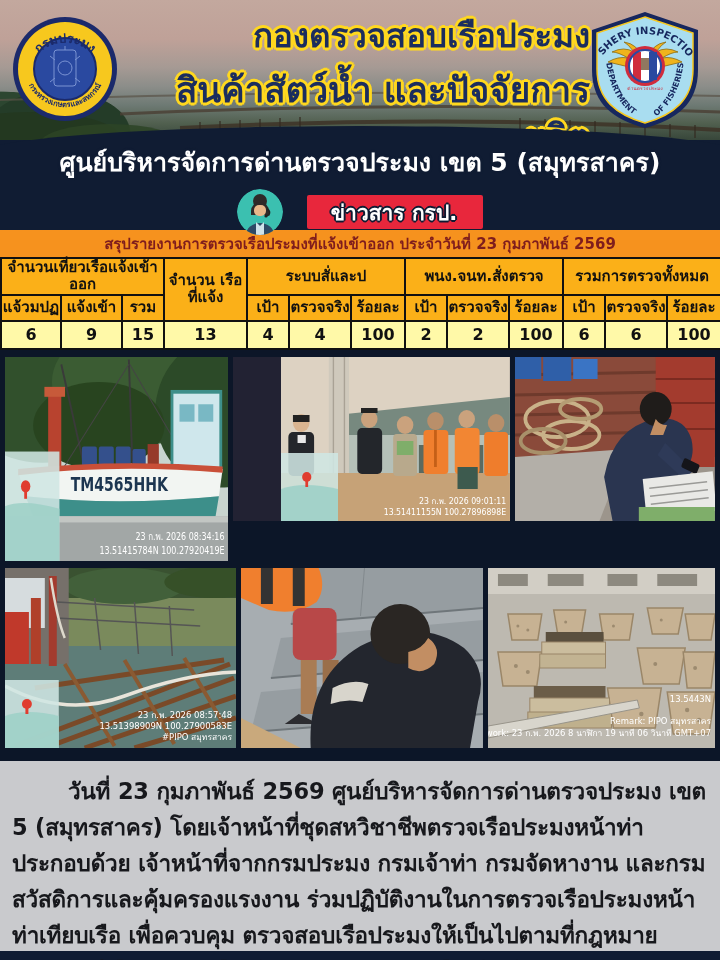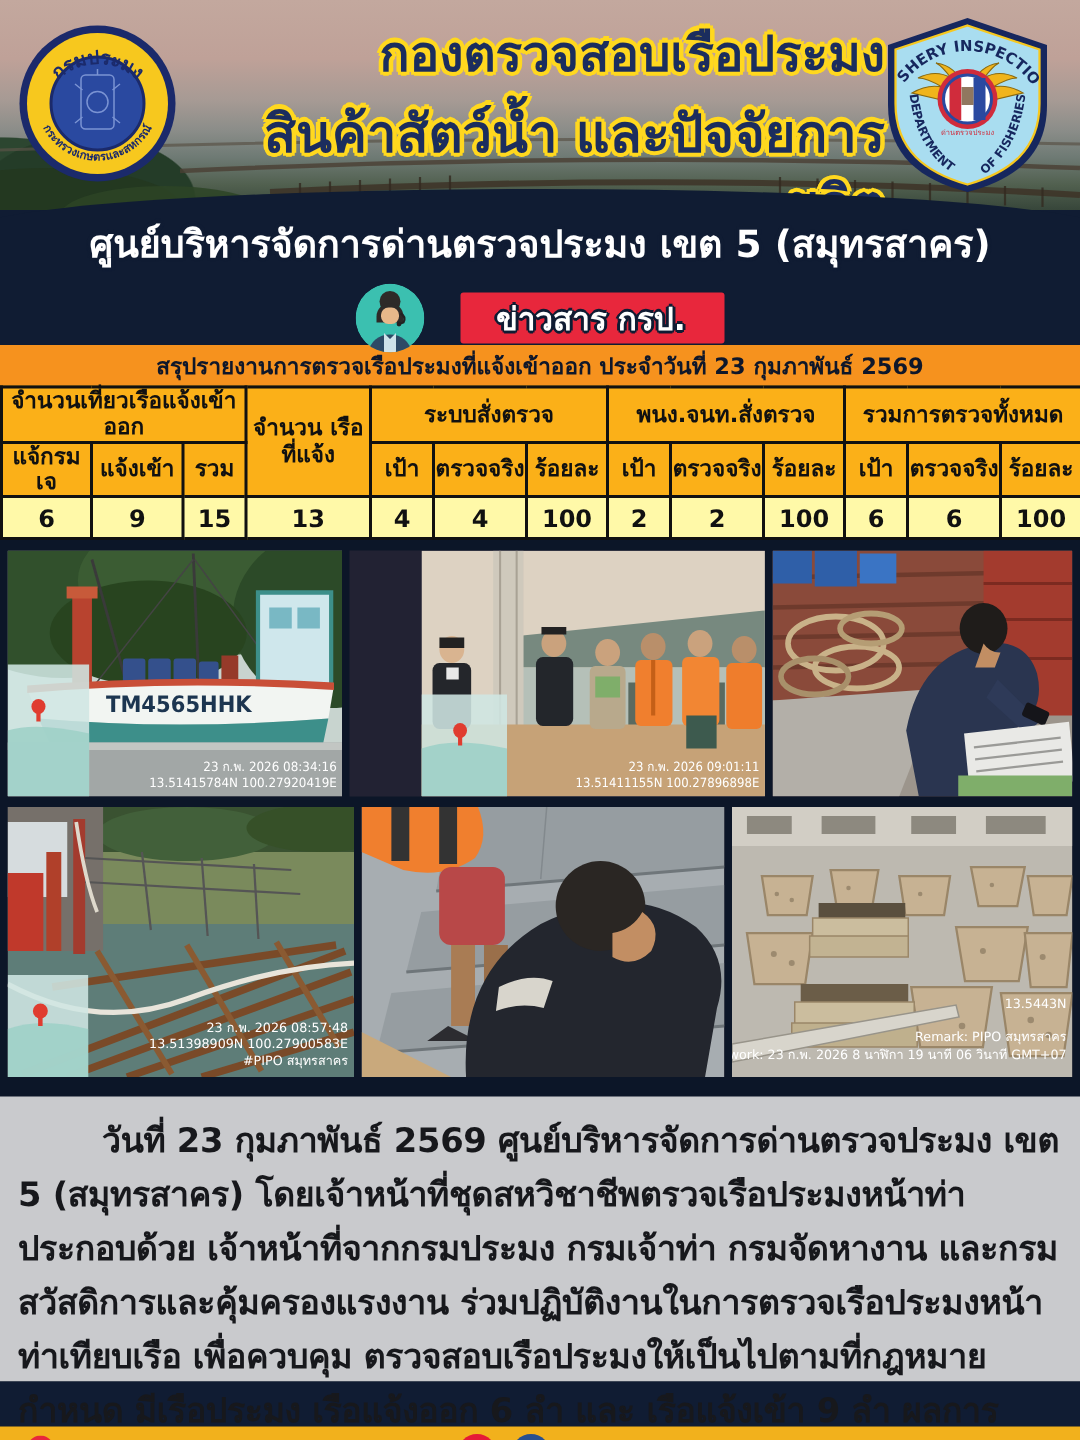--- a/index.html
+++ b/index.html
@@ -37,37 +37,37 @@
     margin-top:8px; height:44px;gap:32px; }
   .news-avatar { width:46px; height:46px; border-radius:50%; overflow:hidden; z-index:3; }
   .news-pill { background:#e8273c; height:34px; margin-left:-8px; padding:0 26px 0 24px;
     display:flex; align-items:center; border-radius:2px; }
   .news-pill span { color:#fff; font-weight:800; font-size:21px;
     text-shadow:-1px -1px 0 #101c33,1px -1px 0 #101c33,-1px 1px 0 #101c33,1px 1px 0 #101c33,
                 -2px 0 0 #101c33,2px 0 0 #101c33,0 2px 0 #101c33,0 -2px 0 #101c33; }
 
   
   .report-bar { height:27px; background:#f6921e; display:flex; align-items:center; justify-content:center; }
-  .report-bar span { color:#0f172a; font-weight:800; font-size:15px; }
+  .report-bar span { color:#7f1d1d; font-weight:800; font-size:15px; }
 
   
   table.summary { width:720px; height:84px; border-collapse:collapse; table-layout:fixed;
     background:#fbb018; border-bottom:2px solid #e6c832; }
   table.summary th, table.summary td { border:2px solid #111; text-align:center; vertical-align:middle;
     color:#111; font-weight:800; padding:0; }
   table.summary th { background:#fbb018; font-size:15px; line-height:1.15; }
   table.summary td { background:#fff9a8; font-size:16px; }
   tr.grp-row { height:30px; } tr.sub-row { height:26px; } tr.val-row { height:28px; }
 
   
   .photo-grid { padding:7px 5px 6px 5px; background:#0c1628; }
   .prow { display:flex; gap:5px; margin-bottom:7px; }
   .photo { position:relative; overflow:hidden; background:#223; }
   .photo svg { display:block; width:100%; height:100%; }
-  .p1 { width:238px; height:164px; } .p2 { width:292px; height:164px;padding-left:48px; } .p3 { width:213px; height:164px; }
+  .p1 { width:238px; height:204px; } .p2 { width:292px; height:164px;padding-left:48px; } .p3 { width:213px; height:164px; }
   .p4 { width:232px; height:180px; } .p5 { width:243px; height:180px; } .p6 { width:228px; height:180px; }
 
   
   .summary-text { height:190px; background:#c9cacd; padding:12px 12px 0 12px; }
   .summary-text p { color:#17181c; font-size:22.5px; line-height:1.6; font-weight:600;
     text-indent:56px; letter-spacing:-0.2px; }
 
   
   .footer-gap { height:30px; background:#101c33; }
   .footer { height:35px; background:#f2b11c; display:flex; align-items:center; justify-content:center;
@@ -206,26 +206,26 @@
         <col style="width:62px">
         <col style="width:54px">
       <col style="width:42px">
         <col style="width:62px">
         <col style="width:54px">
     </colgroup>
     <tbody>
         <tr class="grp-row">
       <th colspan="3">จำนวนเที่ยวเรือแจ้งเข้าออก</th>
       <th rowspan="2">จำนวน เรือที่แจ้ง</th>
-      <th colspan="3">ระบบสั่งตรวจ</th>
+      <th colspan="3">ระบบสั่และป</th>
       <th colspan="3">พนง.จนท.สั่งตรวจ</th>
       <th colspan="3">รวมการตรวจทั้งหมด</th>
     </tr>
     <tr class="sub-row">
-      <th>แจ้กรมเจ</th>
+      <th>แจ้วมปฏ</th>
       <th>แจ้งเข้า</th>
       <th>รวม</th>
       <th>เป้า</th>
       <th>ตรวจจริง</th>
       <th>ร้อยละ</th>
       <th>เป้า</th>
       <th>ตรวจจริง</th>
       <th>ร้อยละ</th>
       <th>เป้า</th>
       <th>ตรวจจริง</th>

